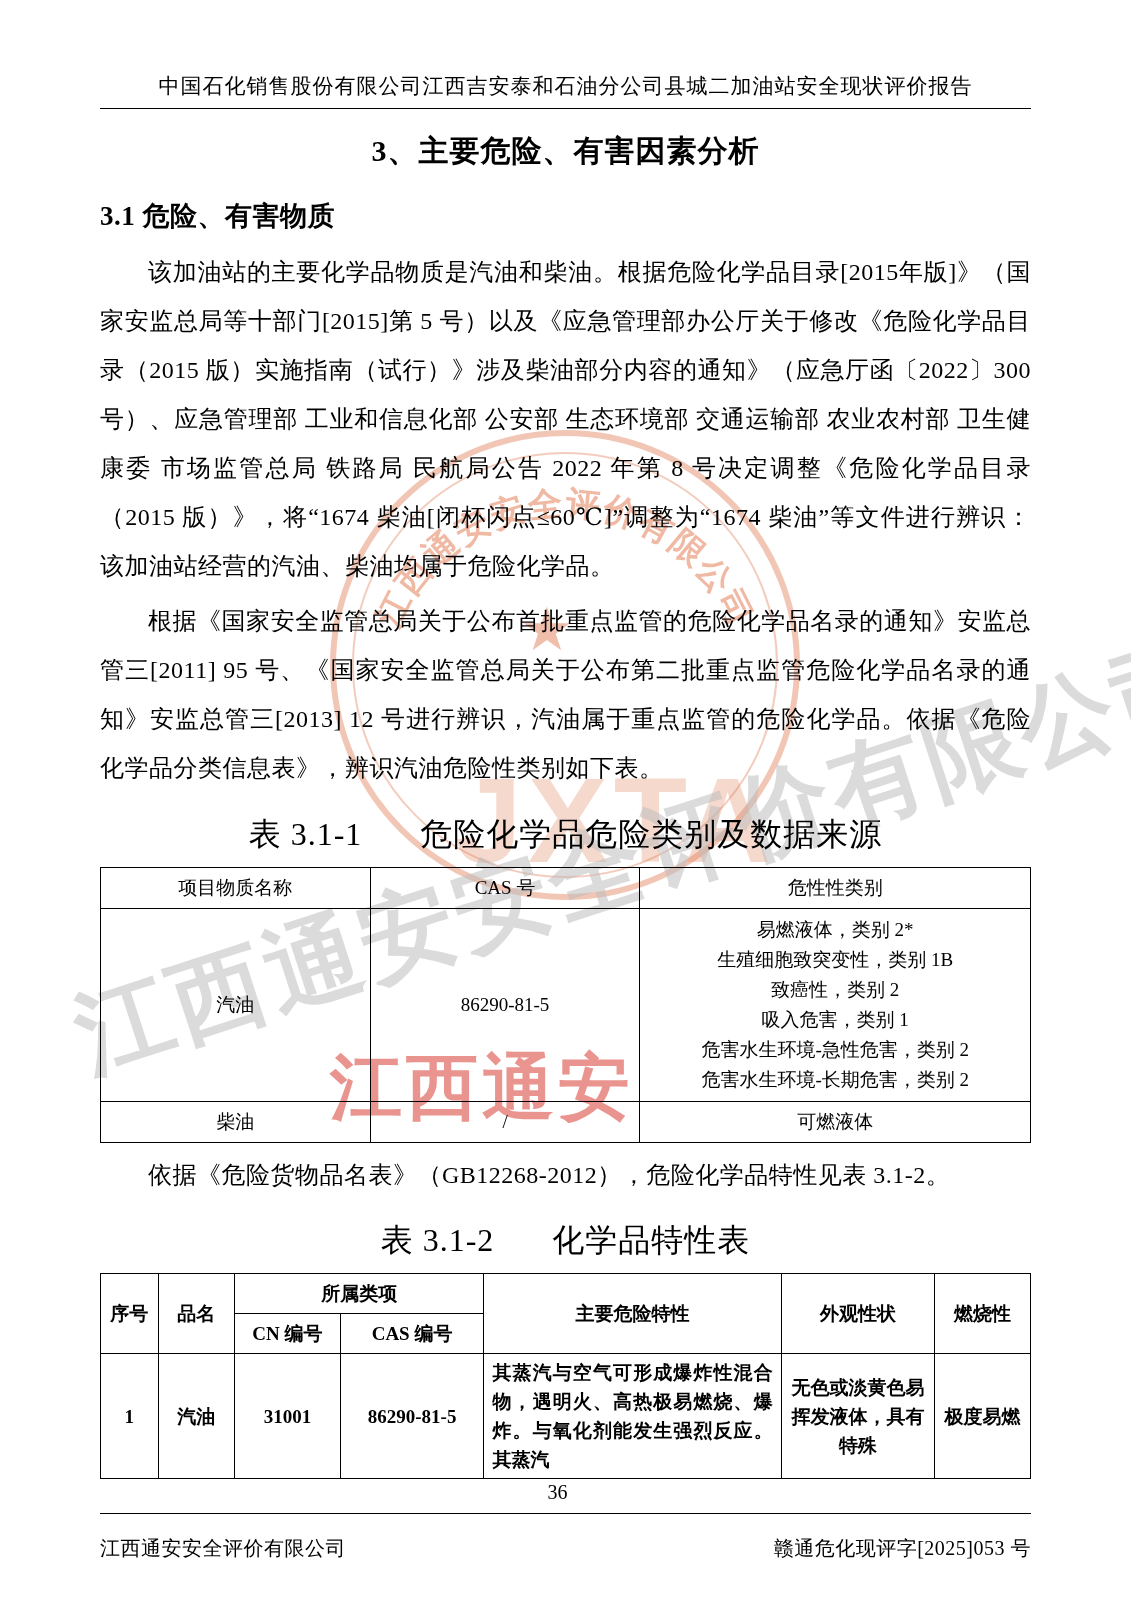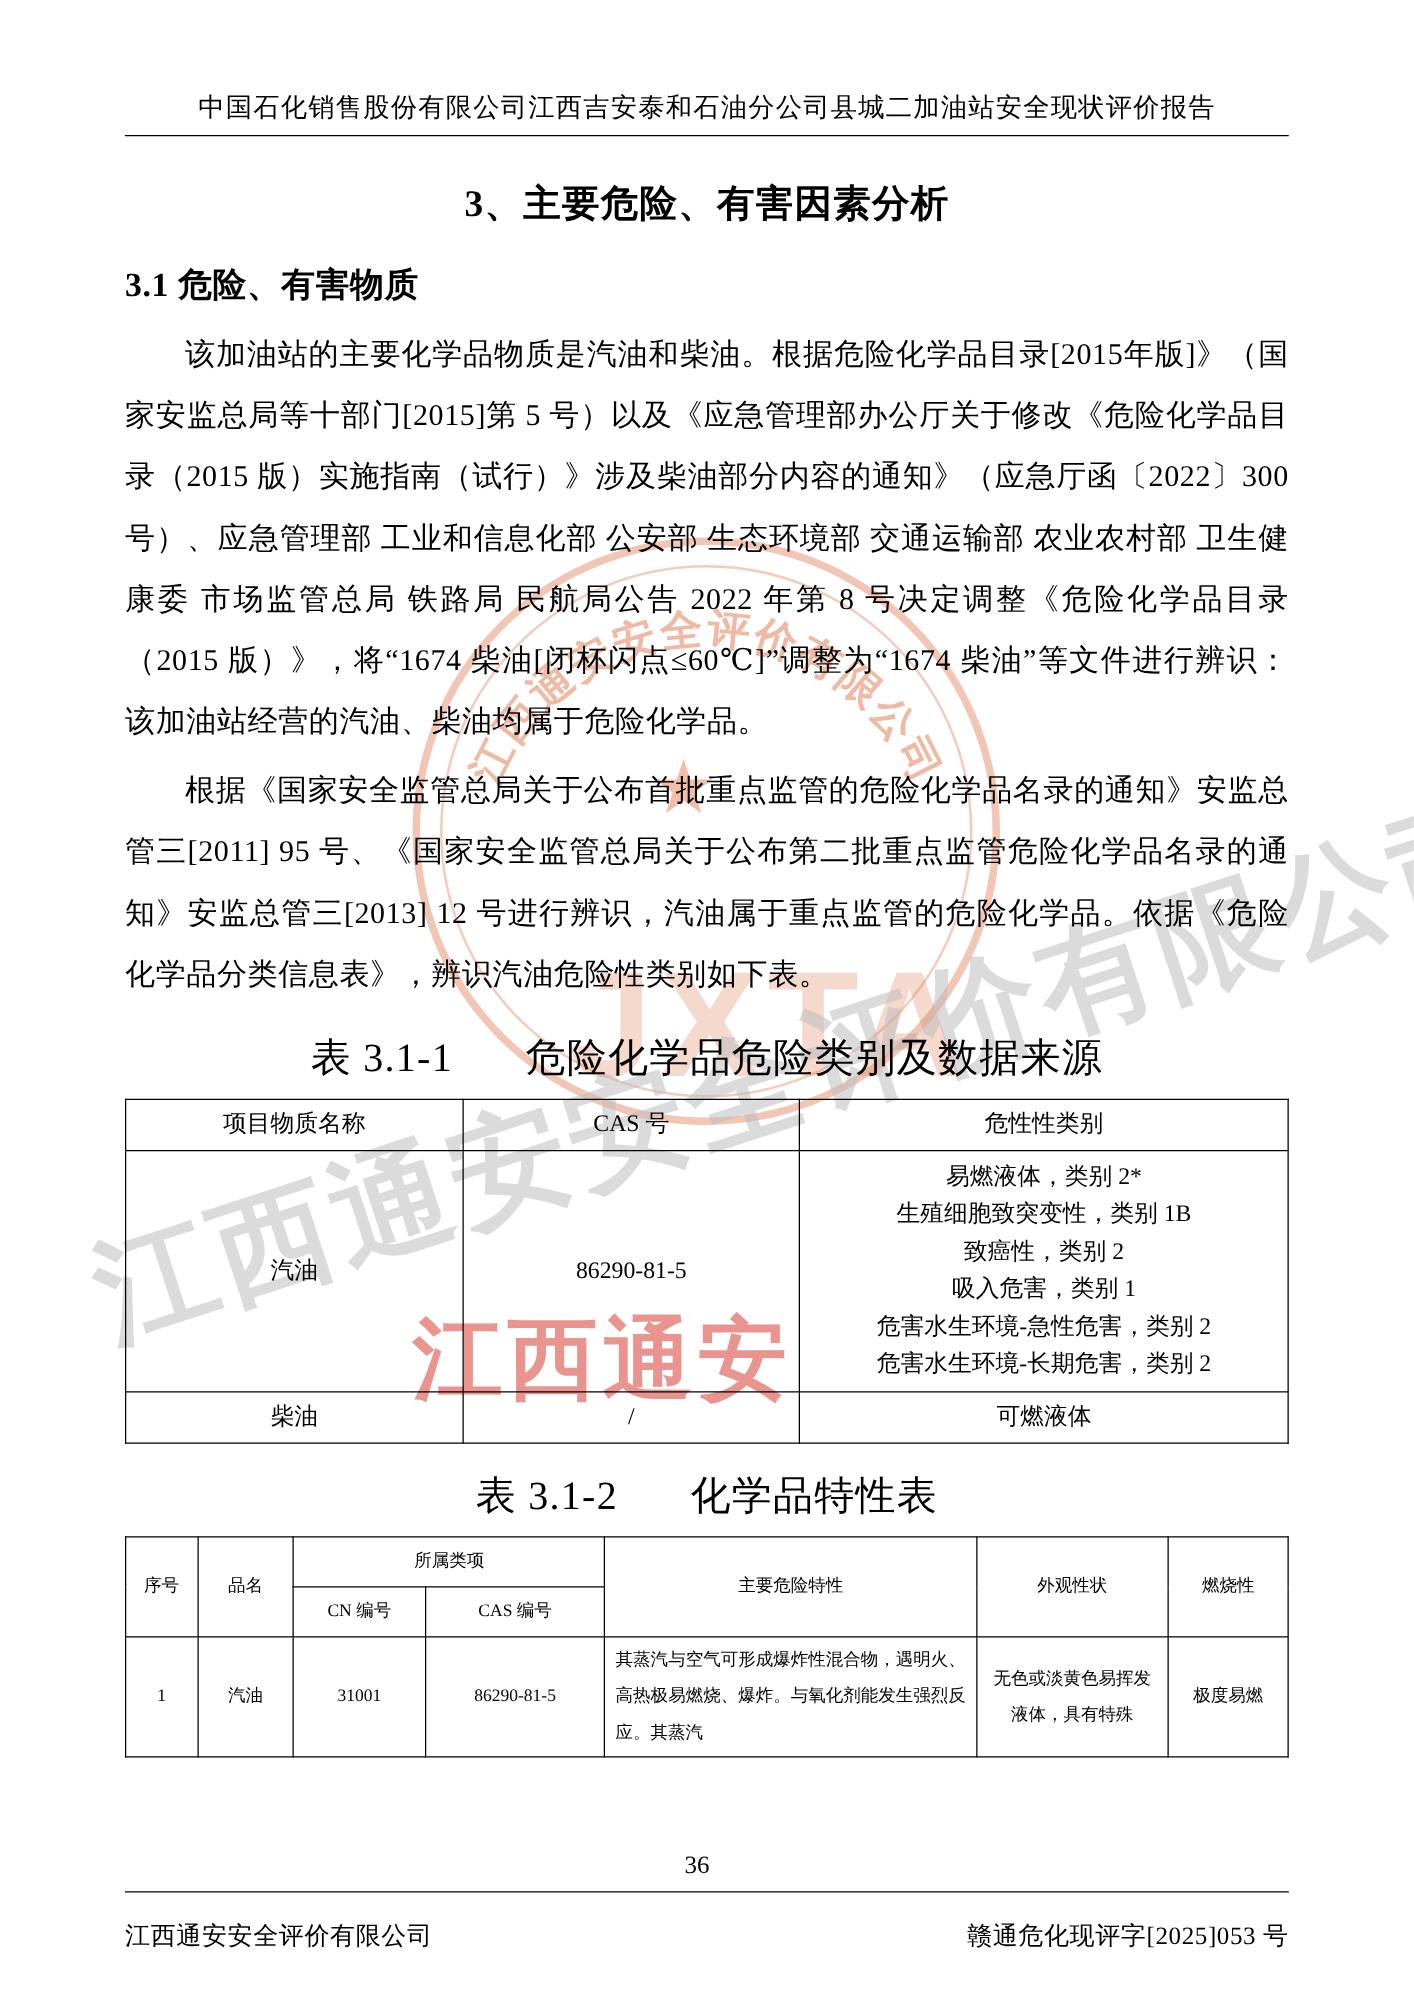--- a/index.html
+++ b/index.html
@@ -127,21 +127,21 @@
 
   
   .content {
     position: relative;
     z-index: 2;
   }
   h1.sec-title {
     text-align: center;
     font-size: 30px;
     font-weight: bold;
-    margin: 34px 0 26px 0;
+    margin: 22px 0 26px 0;
     letter-spacing: 1px;
   }
   h2.subsec-title {
     font-size: 27px;
     font-weight: bold;
     margin: 0 0 14px 0;
     letter-spacing: 0.5px;
   }
   p.para {
     font-size: 24px;
@@ -175,22 +175,23 @@
     font-size: 19px;
     padding: 5px 4px;
     font-weight: normal;
     line-height: 30px;
   }
   table.t1 td.hazard-cell {
     line-height: 30px;
     padding: 6px 4px;
   }
   table.t2 td, table.t2 th {
-    font-size: 14px;
+    font-size: 19px;
     line-height: 29px;
+    font-weight: bold;
   }
   table.t2 .vtight { line-height: 26px; }
   .mid-note {
     position: relative;
     z-index: 2;
     font-size: 24px;
     line-height: 48px;
     margin: 8px 0 0 0;
     text-indent: 48px;
     letter-spacing: 0.5px;
@@ -293,20 +294,21 @@
           </td>
         </tr>
         <tr>
           <td>柴油</td>
           <td>/</td>
           <td>可燃液体</td>
         </tr>
       </tbody>
     </table>
 
+    <p class="mid-note">依据《危险货物品名表》（GB12268-2012），危险化学品特性见表 3.1-2。</p>
 
     <div class="table-caption">
       <span>表 3.1-2</span>
       <span class="cap-gap"></span>
       <span>化学品特性表</span>
     </div>
 
     <table class="doc-table t2">
       <colgroup>
         <col style="width:6%">

